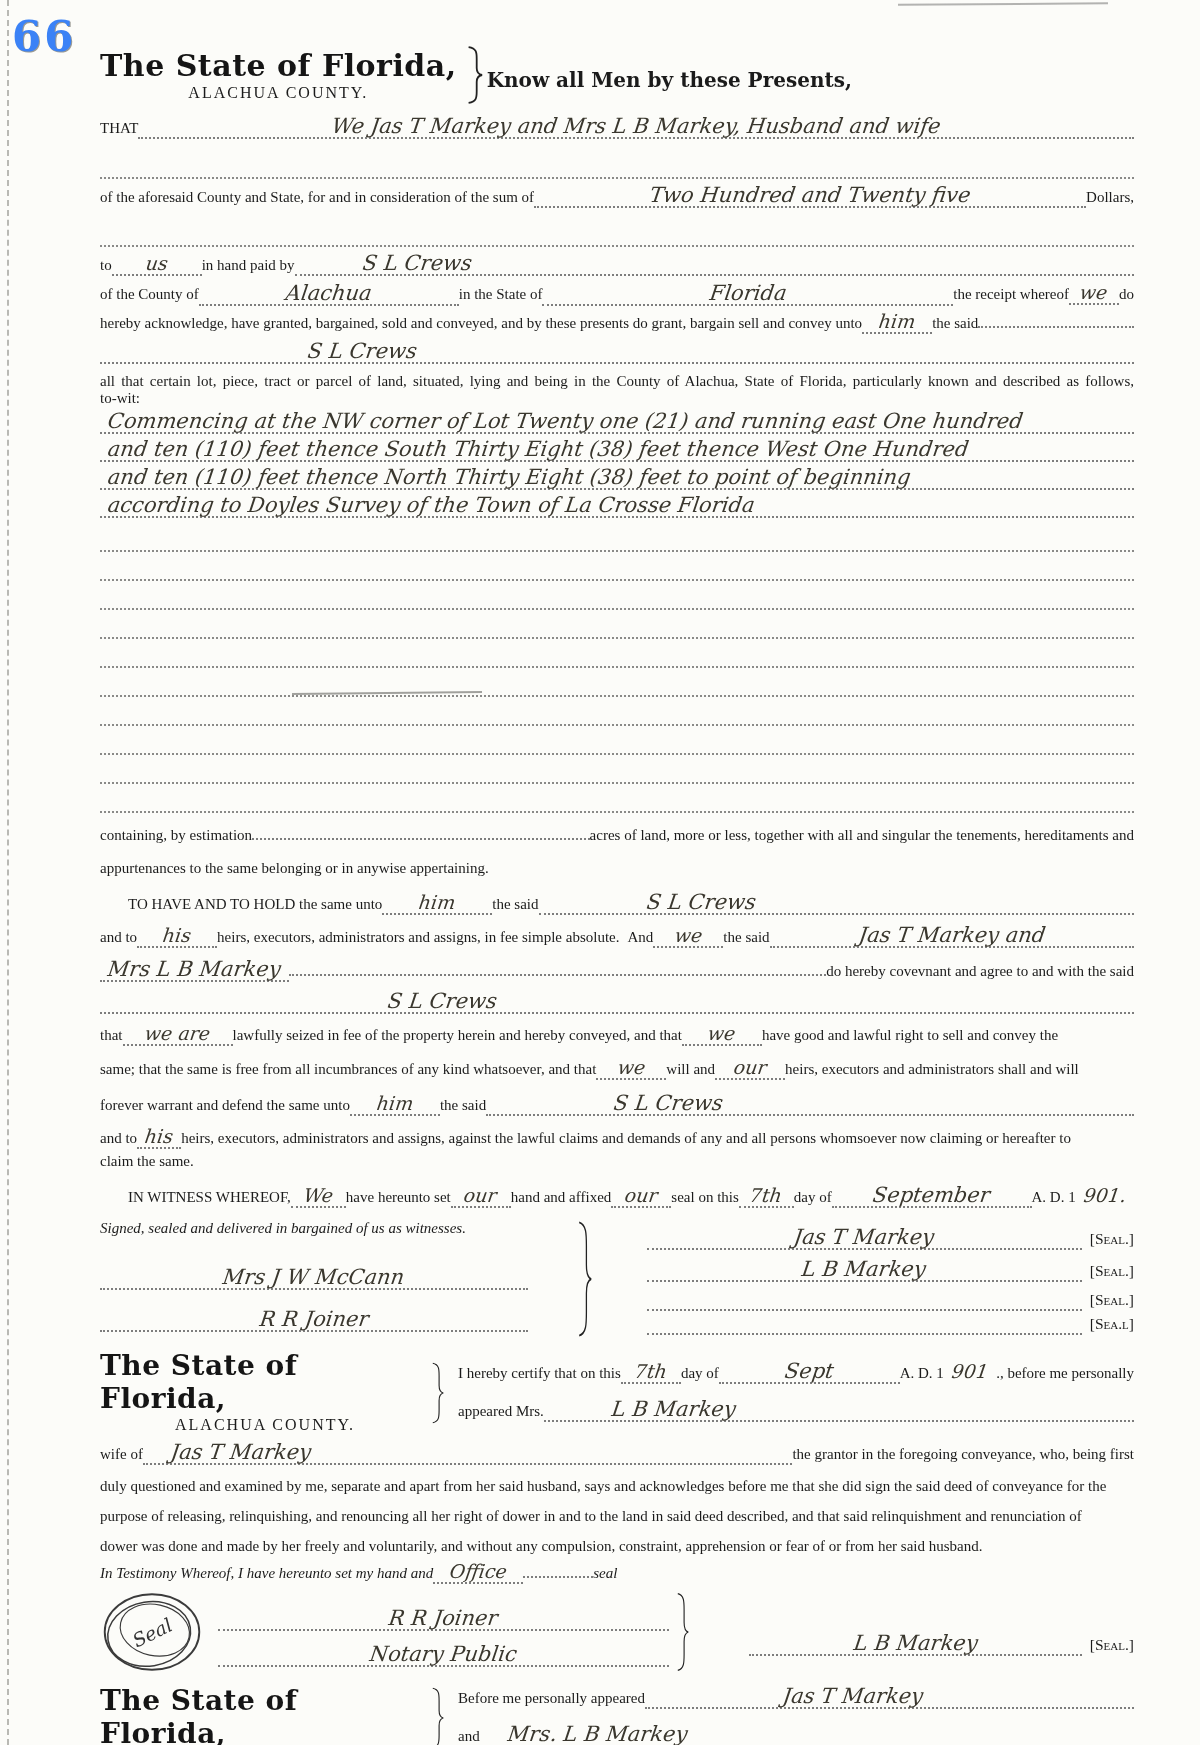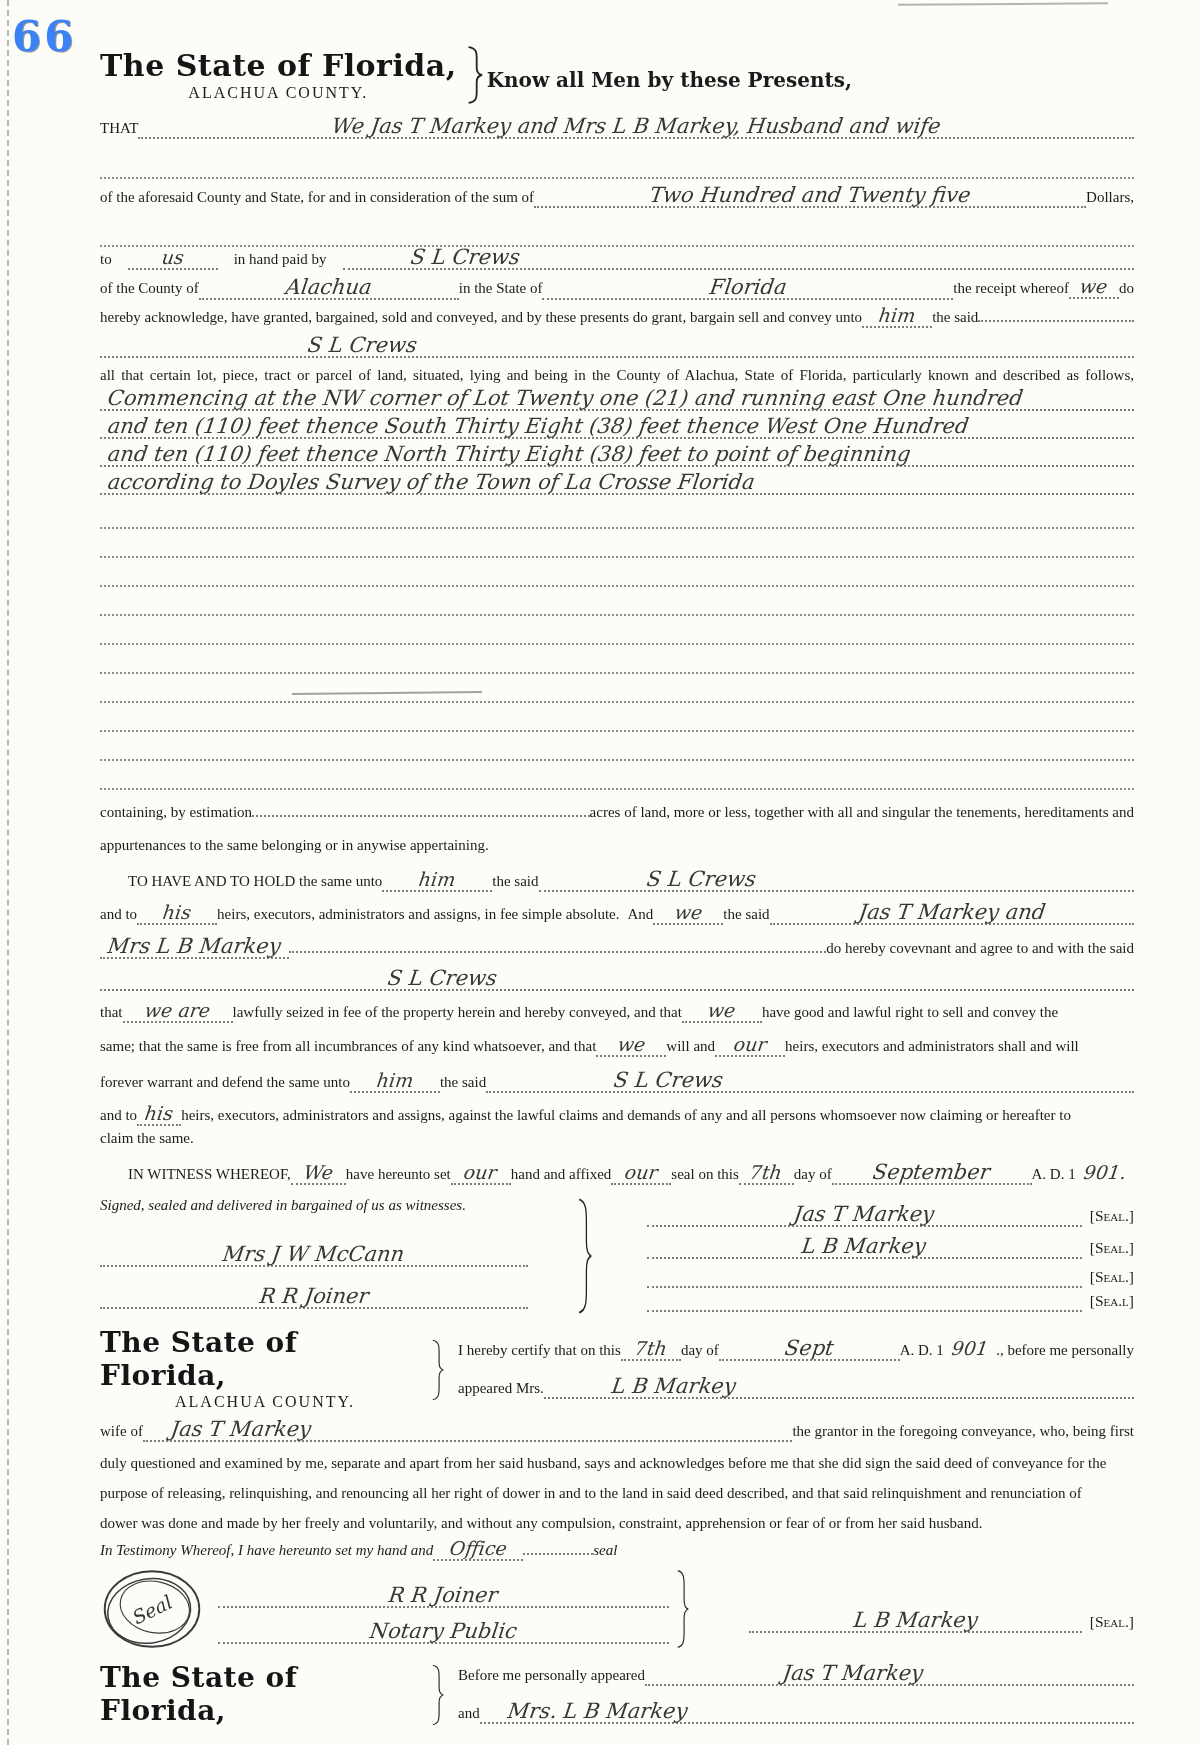--- a/index.html
+++ b/index.html
@@ -59,21 +59,21 @@
     </div>
     <div class="eline" style="margin-top:10px;"></div>
 
     <div class="line" style="margin-top:6px;">
       <span class="pt">of the aforesaid County and State, for and in consideration of the sum of</span>
       <span class="fill c"><span class="hw big">Two Hundred and Twenty five</span></span>
       <span class="pt">Dollars,</span>
     </div>
     <div class="eline" style="margin-top:9px;"></div>
 
-    <div class="line" style="margin-top:0;gap:16px;">
+    <div class="line" style="margin-top:6px;">
       <span class="pt">to</span>
       <span class="du" style="min-width:90px;text-align:center;"><span class="hw">us</span></span>
       <span class="pt">in hand paid by</span>
       <span class="fill" style="text-align:left;padding-left:60px;"><span class="hw big">S L Crews</span></span>
     </div>
 
     <div class="line" style="margin-top:5px;align-items:center;">
       <span class="pt">of the County of</span>
       <span class="fill c" style="max-width:260px;"><span class="hw big">Alachua</span></span>
       <span class="pt">in the State of</span>
@@ -88,20 +88,21 @@
       <span class="du" style="min-width:70px;text-align:center;"><span class="hw">him</span></span>
       <span class="pt">the said</span>
       <span class="fill"></span>
     </div>
     <div class="line" style="margin-top:5px;">
       <span class="fill" style="text-align:left;padding-left:200px;"><span class="hw big">S L Crews</span></span>
     </div>
 
     <div style="margin-top:8px;">
       <span class="pt jl">all that certain lot, piece, tract or parcel of land, situated, lying and being in the County of Alachua, State of Florida, particularly known and described as follows,</span>
+      <span class="pt" style="display:block;">to-wit:</span>
     </div>
 
     <div>
       <div class="line" style="margin-top:4px;min-height:28px;">
         <span class="fill" style="text-align:left;"><span class="hw big">Commencing at the NW corner of Lot Twenty one (21) and running east One hundred</span></span>
       </div>
       <div class="line" style="min-height:28px;">
         <span class="fill" style="text-align:left;"><span class="hw big">and ten (110) feet thence South Thirty Eight (38) feet thence West One Hundred</span></span>
       </div>
       <div class="line" style="min-height:28px;">

